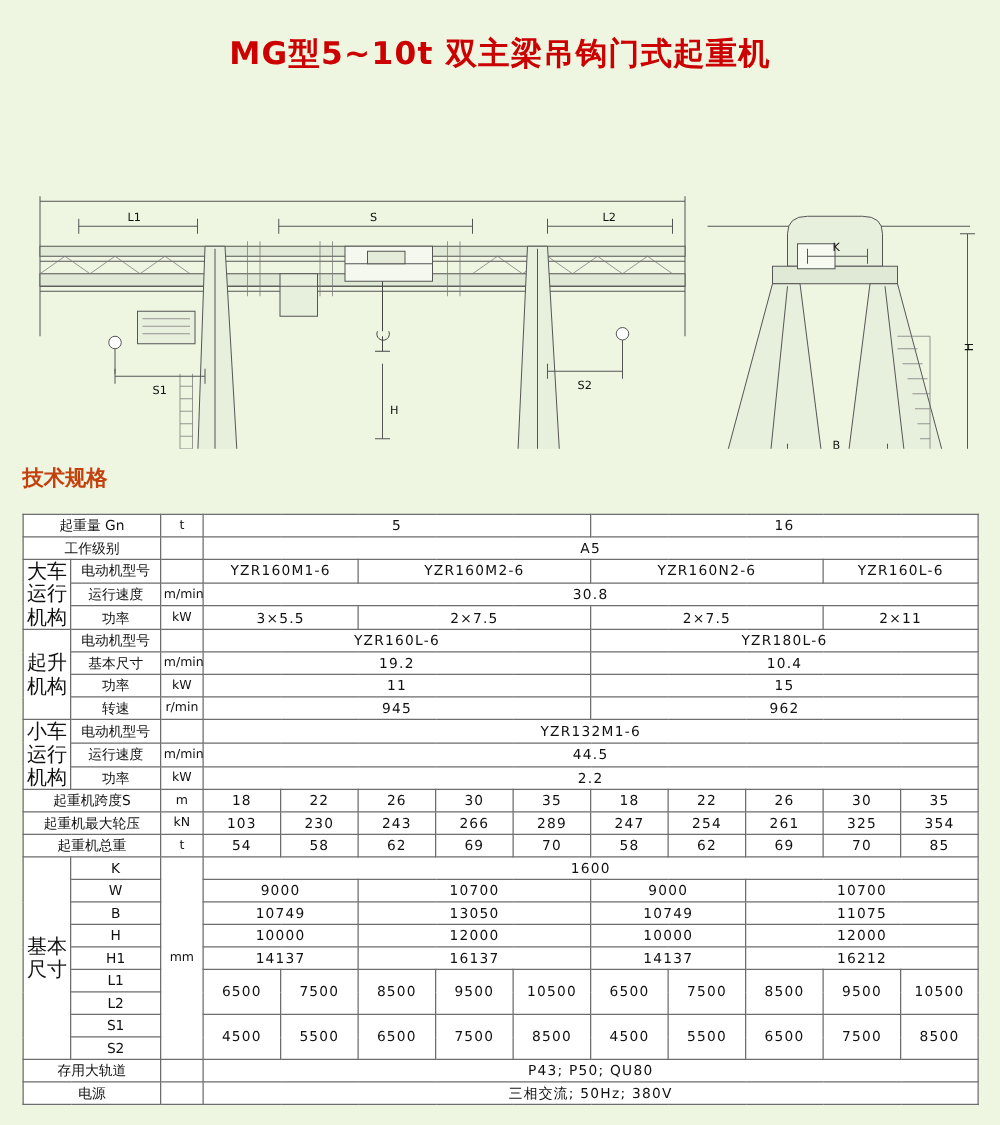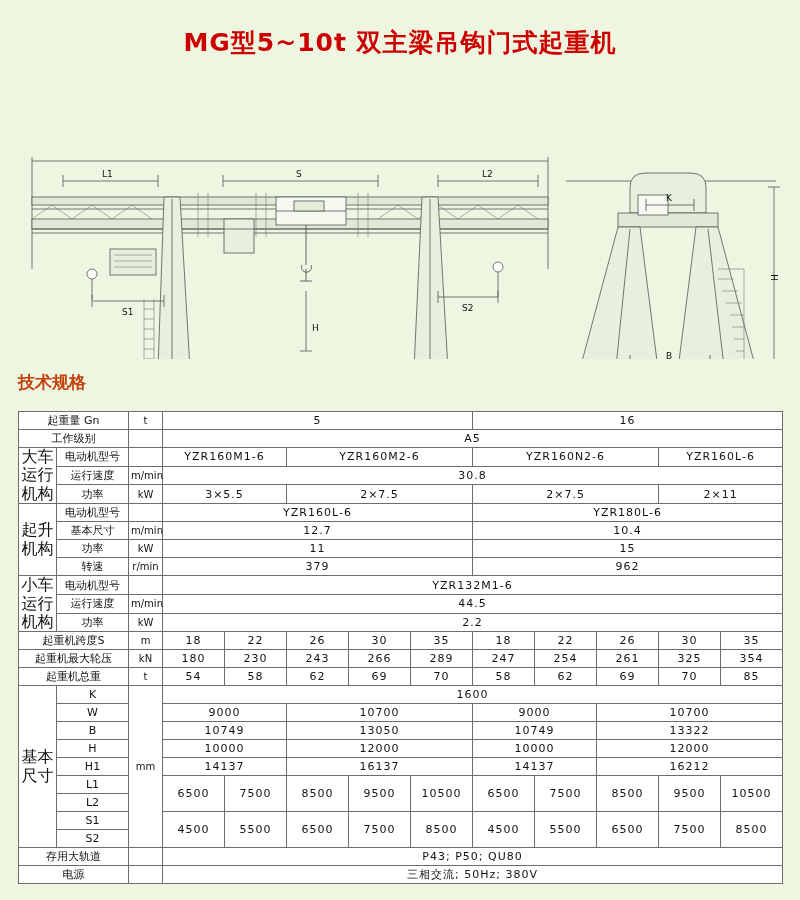--- a/index.html
+++ b/index.html
@@ -304,33 +304,33 @@
     <tr>
       <td class="grp" rowspan="4">起升机构</td>
       <td class="lbl">电动机型号</td>
       <td class="unit"></td>
       <td class="val" colspan="5">YZR160L-6</td>
       <td class="val" colspan="5">YZR180L-6</td>
     </tr>
     <tr>
       <td class="lbl">基本尺寸</td>
       <td class="unit">m/min</td>
-      <td class="val" colspan="5">12.7</td>
+      <td class="val" colspan="5">19.2</td>
       <td class="val" colspan="5">10.4</td>
     </tr>
     <tr>
       <td class="lbl">功率</td>
       <td class="unit">kW</td>
       <td class="val" colspan="5">11</td>
       <td class="val" colspan="5">15</td>
     </tr>
     <tr>
       <td class="lbl">转速</td>
       <td class="unit">r/min</td>
-      <td class="val" colspan="5">379</td>
+      <td class="val" colspan="5">945</td>
       <td class="val" colspan="5">962</td>
     </tr>
 
     <tr>
       <td class="grp" rowspan="3">小车运行机构</td>
       <td class="lbl">电动机型号</td>
       <td class="unit"></td>
       <td class="val" colspan="10">YZR132M1-6</td>
     </tr>
     <tr>
@@ -355,21 +355,21 @@
       <td class="val">18</td>
       <td class="val">22</td>
       <td class="val">26</td>
       <td class="val">30</td>
       <td class="val">35</td>
     </tr>
 
     <tr>
       <td class="lbl" colspan="2">起重机最大轮压</td>
       <td class="unit">kN</td>
-      <td class="val">180</td>
+      <td class="val">103</td>
       <td class="val">230</td>
       <td class="val">243</td>
       <td class="val">266</td>
       <td class="val">289</td>
       <td class="val">247</td>
       <td class="val">254</td>
       <td class="val">261</td>
       <td class="val">325</td>
       <td class="val">354</td>
     </tr>
@@ -400,21 +400,21 @@
       <td class="val" colspan="2">9000</td>
       <td class="val" colspan="3">10700</td>
       <td class="val" colspan="2">9000</td>
       <td class="val" colspan="3">10700</td>
     </tr>
     <tr>
       <td class="lbl">B</td>
       <td class="val" colspan="2">10749</td>
       <td class="val" colspan="3">13050</td>
       <td class="val" colspan="2">10749</td>
-      <td class="val" colspan="3">13322</td>
+      <td class="val" colspan="3">11075</td>
     </tr>
     <tr>
       <td class="lbl">H</td>
       <td class="val" colspan="2">10000</td>
       <td class="val" colspan="3">12000</td>
       <td class="val" colspan="2">10000</td>
       <td class="val" colspan="3">12000</td>
     </tr>
     <tr>
       <td class="lbl">H1</td>

